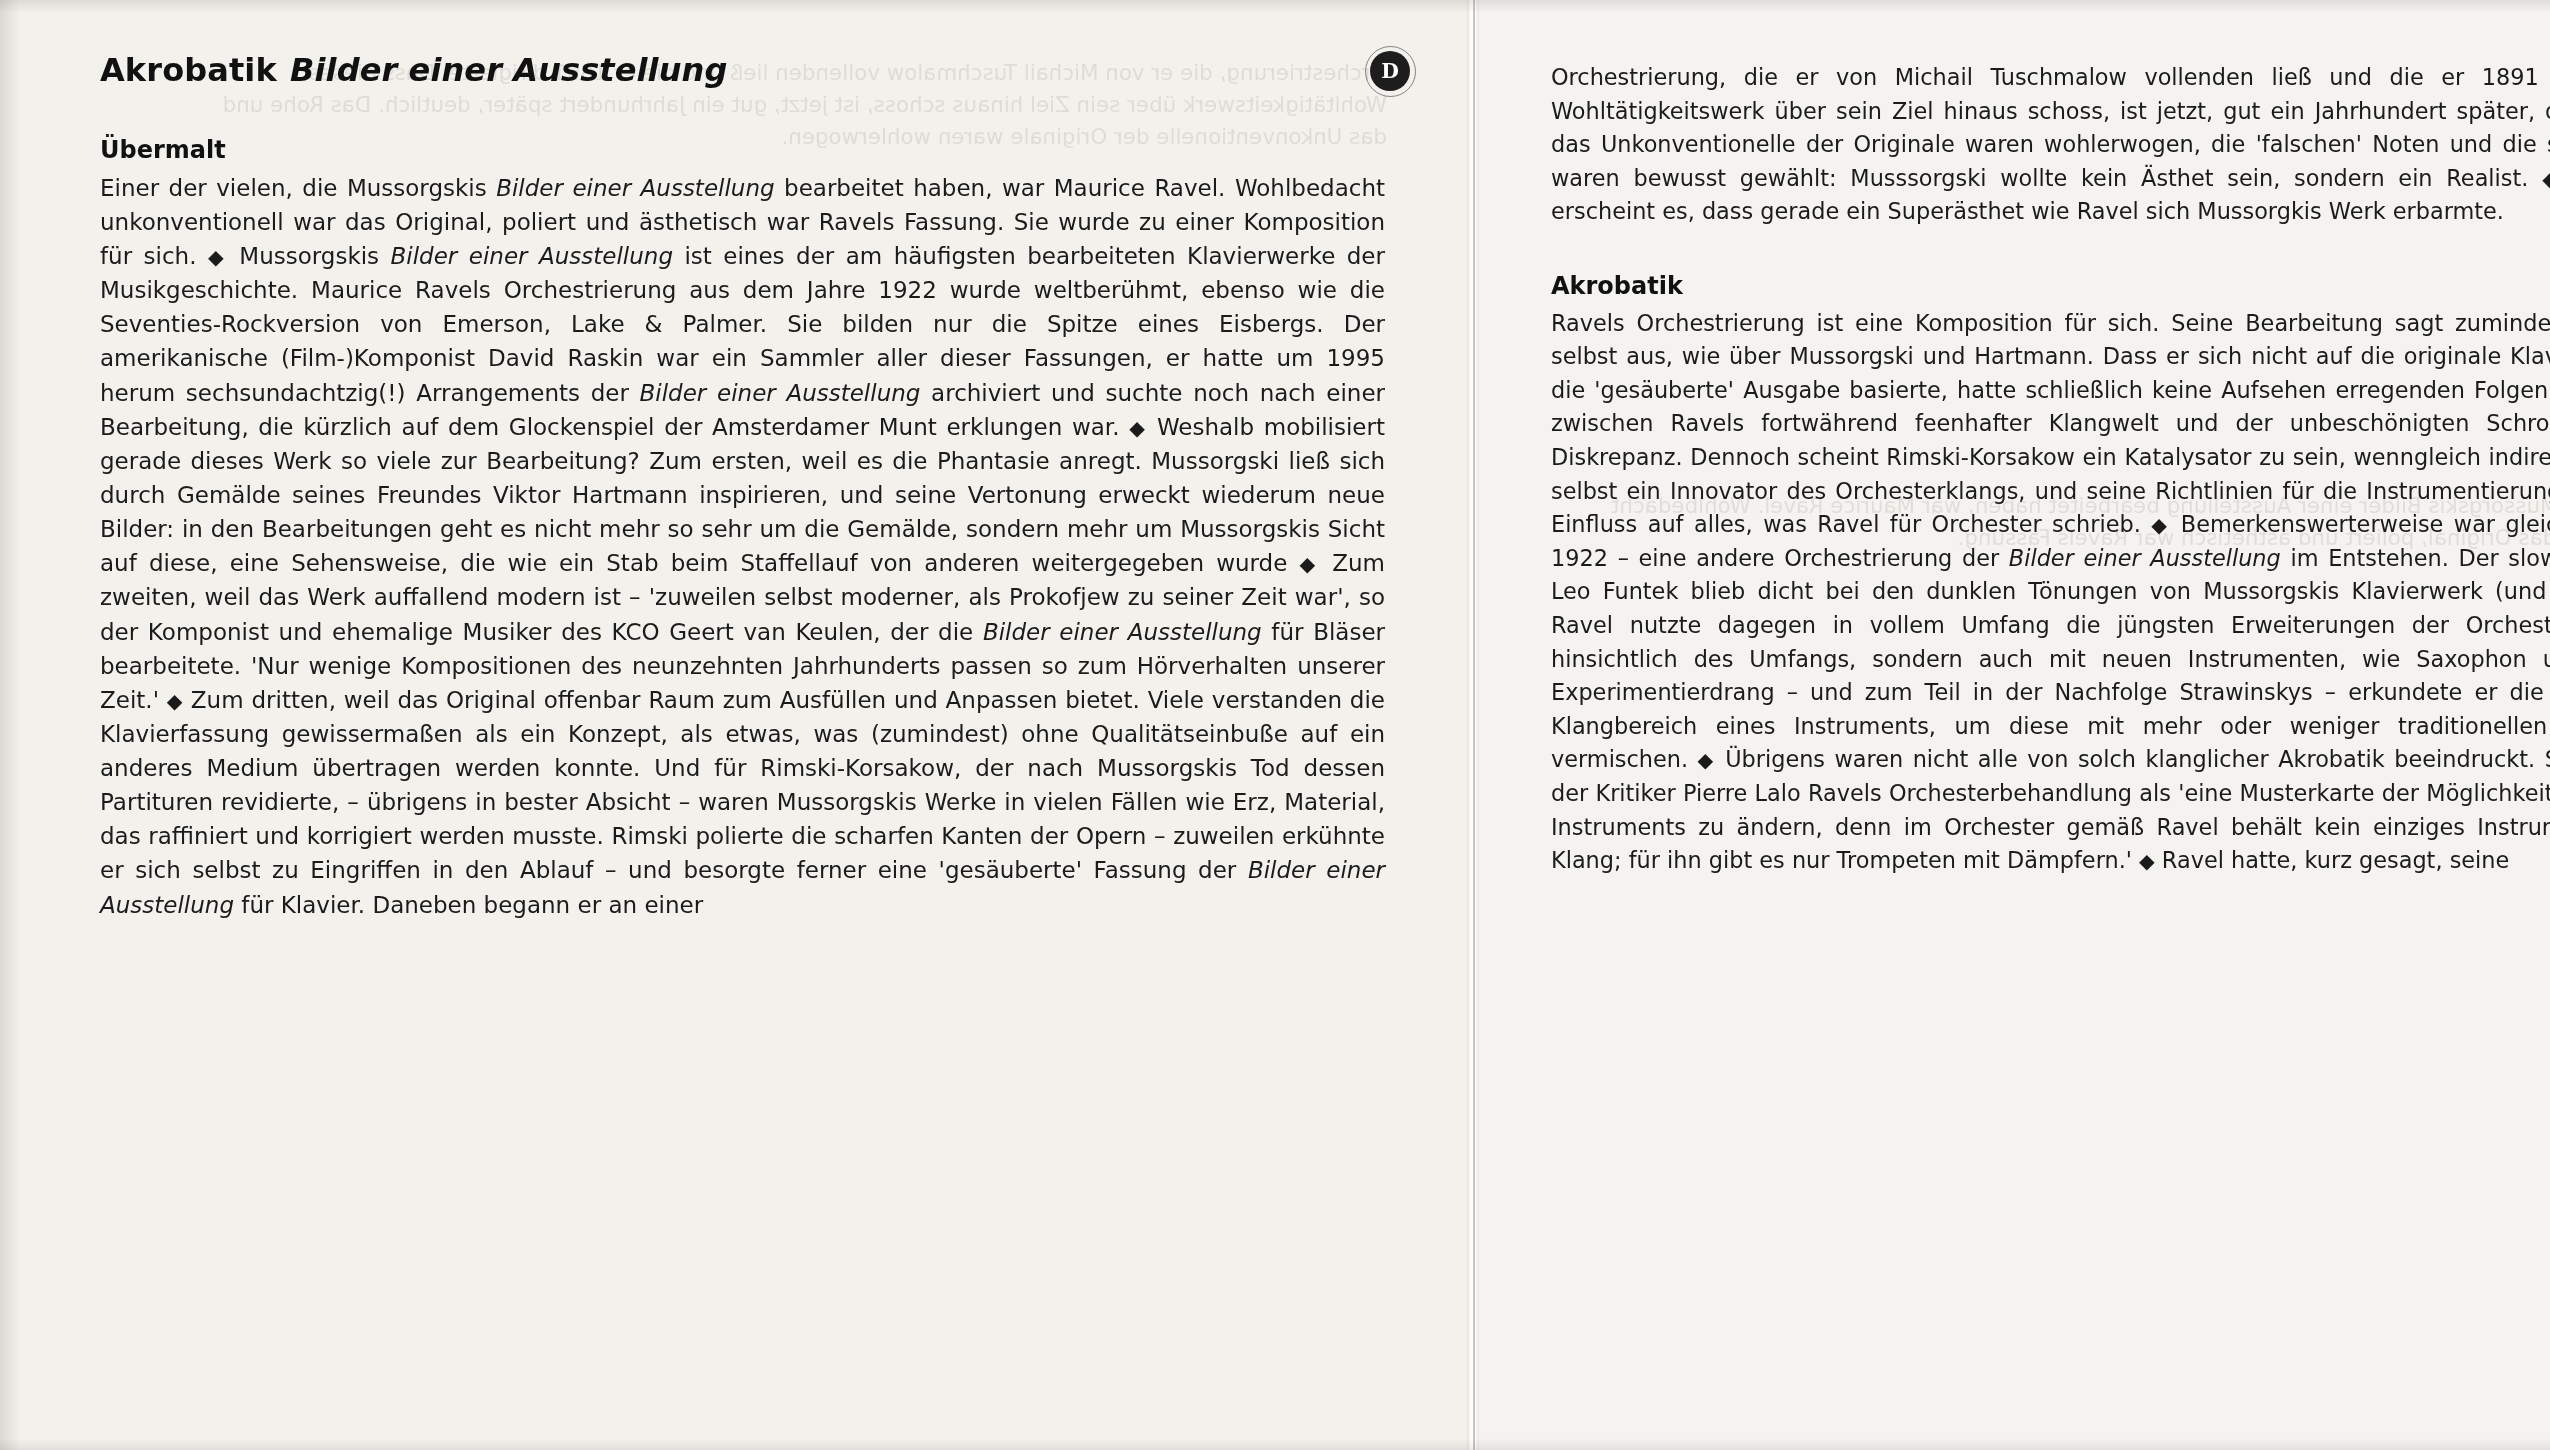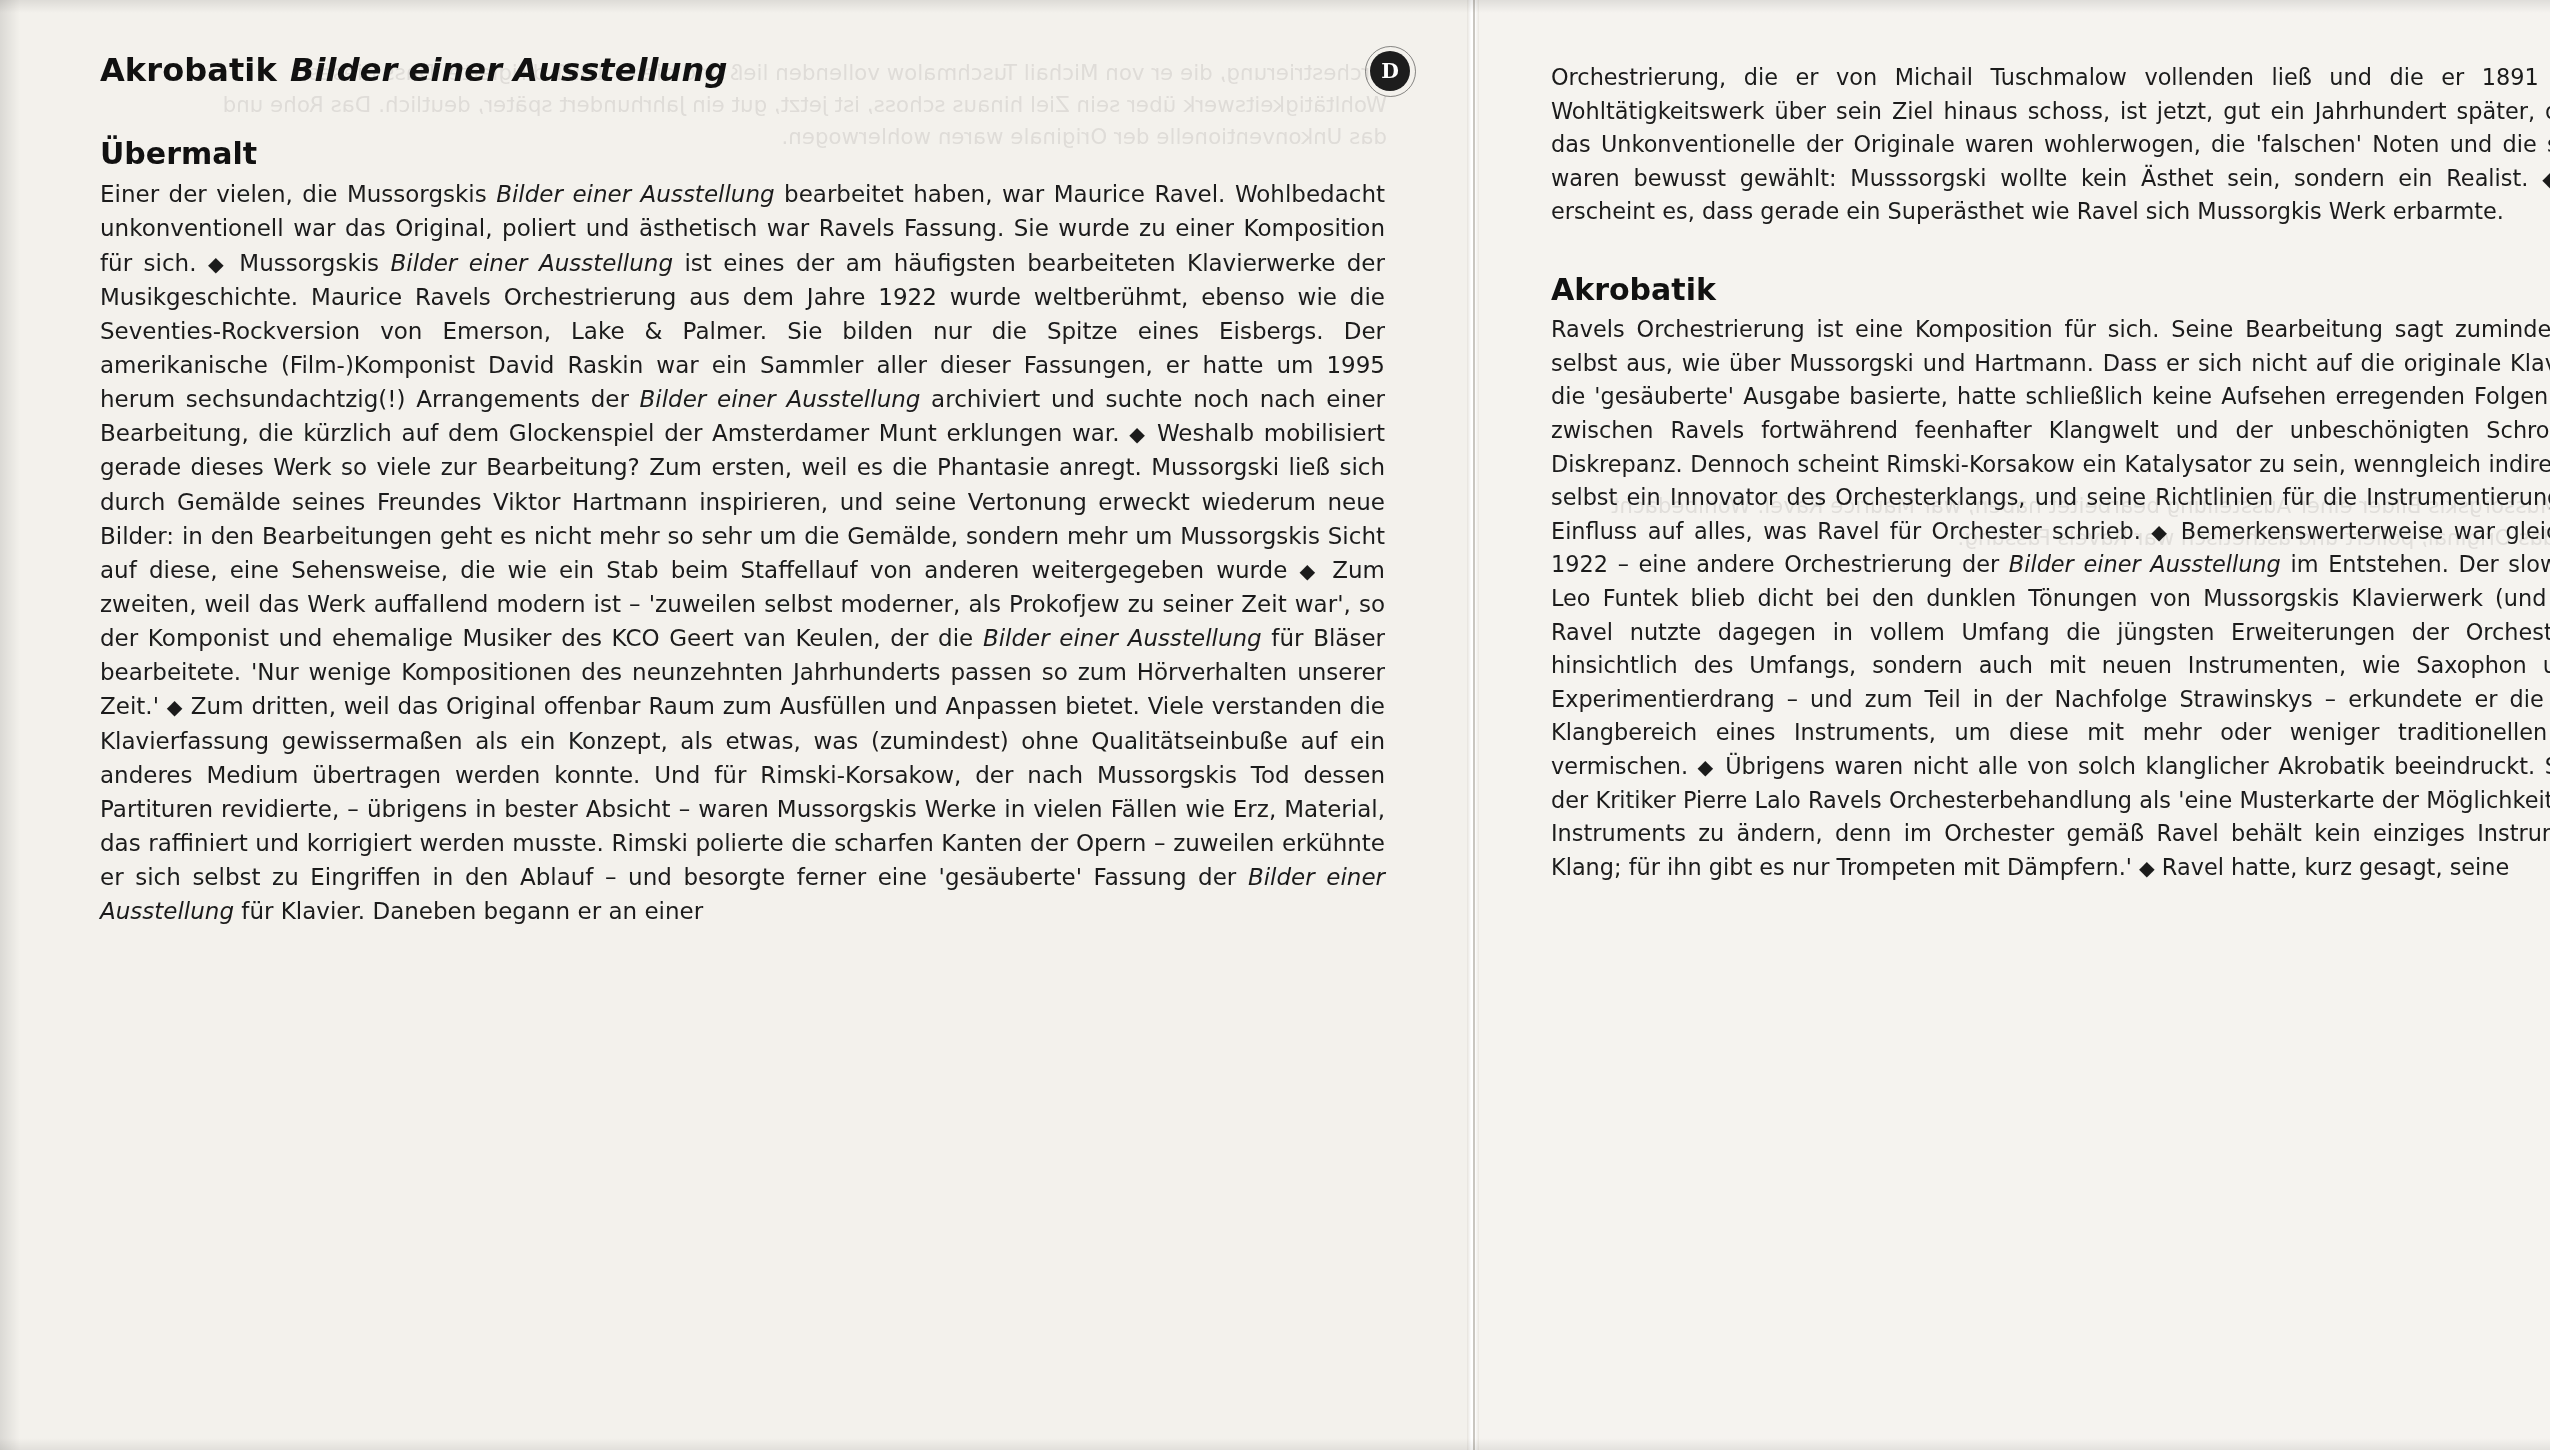--- a/index.html
+++ b/index.html
@@ -86,21 +86,21 @@
     line-height: 1.1;
     color: #111111;
   }
   .doc-title .work {
     font-style: italic;
     font-weight: 700;
     margin-left: 13.3px;
   }
 
   .section-head {
-    font-size: 30px;
+    font-size: 24px;
     font-weight: 700;
     color: #111111;
     margin: 44px 0 7.1px 0;
     line-height: 1.1;
   }
   .section-head.first { margin-top: 49px; }
 
   .body-text {
     font-size: 23px;
     line-height: 1.485;

